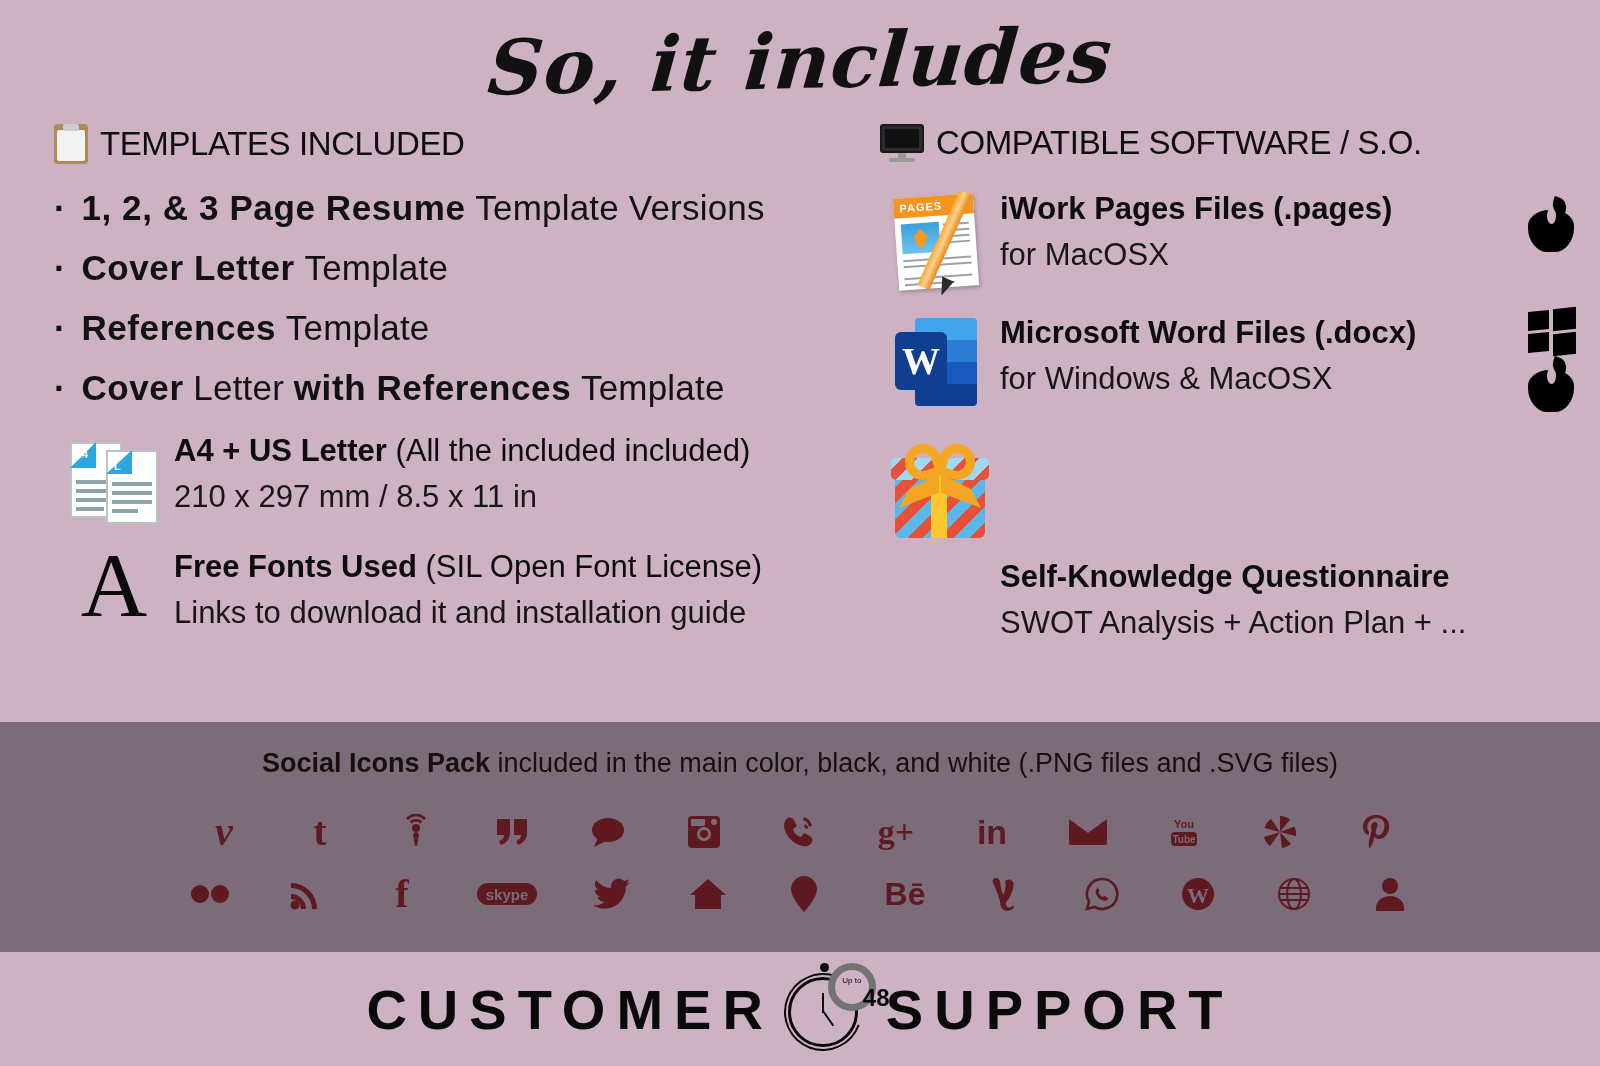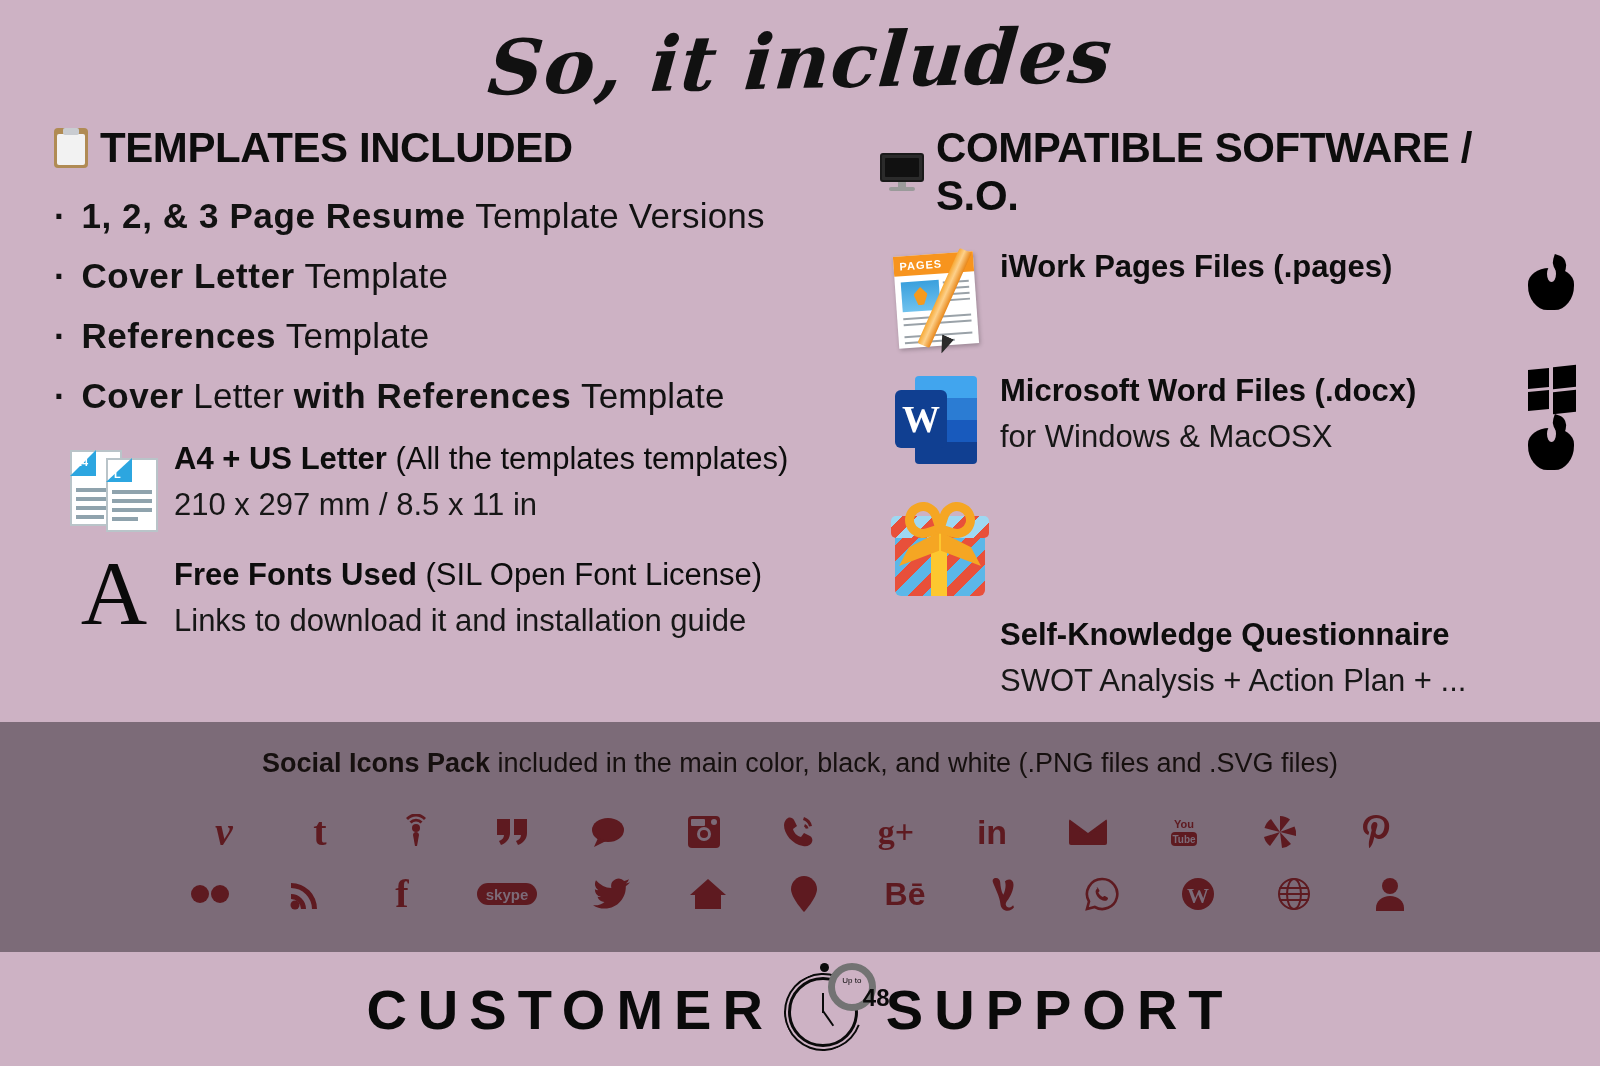--- a/index.html
+++ b/index.html
@@ -28,21 +28,21 @@
   
   .cols { display: flex; padding: 6px 40px 0 40px; }
   .col-left { width: 830px; padding-left: 14px; }
   .col-right { width: 690px; padding-left: 10px; }
 
   .sec-head {
     display: flex; align-items: center; gap: 12px;
     margin-bottom: 26px;
   }
   .sec-head .label {
-    font-size: 42px; font-weight: bold; letter-spacing: -0.4px;
+    font-size: 33px; font-weight: normal; letter-spacing: -0.4px;
     color: #0d0d0d;
     font-family: "Liberation Sans", sans-serif;
   }
 
   
   .clipboard { width: 34px; height: 40px; position: relative; flex: none; }
   .clipboard .board { position: absolute; inset: 0; background: #b08b54; border-radius: 4px; }
   .clipboard .paper { position: absolute; left: 3px; top: 6px; right: 3px; bottom: 3px; background: #f2f2f2; border-radius: 2px; }
   .clipboard .clip { position: absolute; left: 9px; top: 0px; width: 16px; height: 7px; background: #c9ccd1; border-radius: 2px; }
 
@@ -228,21 +228,21 @@
             <div class="ln" style="left:44px;top:77px;width:26px;"></div>
             <div class="f1"></div>
               <div class="f2"></div>
             <div class="lbl lbl1">A4</div>
             <div class="lbl lbl2">L</div>
           </div>
         </div>
         <div class="ftext">
           <div class="ftitle">
             <b>A4 + US Letter</b>
-            <span class="reg">(All the templates templates)</span>
+            <span class="reg">(All the included included)</span>
           </div>
           <div class="fsub">210 x 297 mm / 8.5 x 11 in</div>
         </div>
       </div>
 
       <div class="feat">
         <div class="ficon">
           <div class="letterA">A</div>
         </div>
         <div class="ftext">
@@ -285,20 +285,21 @@
               <div class="tl" style="left:6px;top:86px;width:50px;"></div>
             </div>
             <div class="pen"></div>
               <div class="nib"></div>
           </div>
         </div>
         <div class="ftext">
           <div class="ftitle">
             <b>iWork Pages Files (.pages)</b>
           </div>
+          <div class="fsub">for MacOSX</div>
         </div>
         <div style="position:absolute;right:-14px;top:10px;">
           <span class="apple">
             <span class="body"></span><span class="bite"></span><span class="leaf"></span>
           </span>
         </div>
       </div>
 
       <div class="feat" style="position:relative;">
         <div class="ficon">

